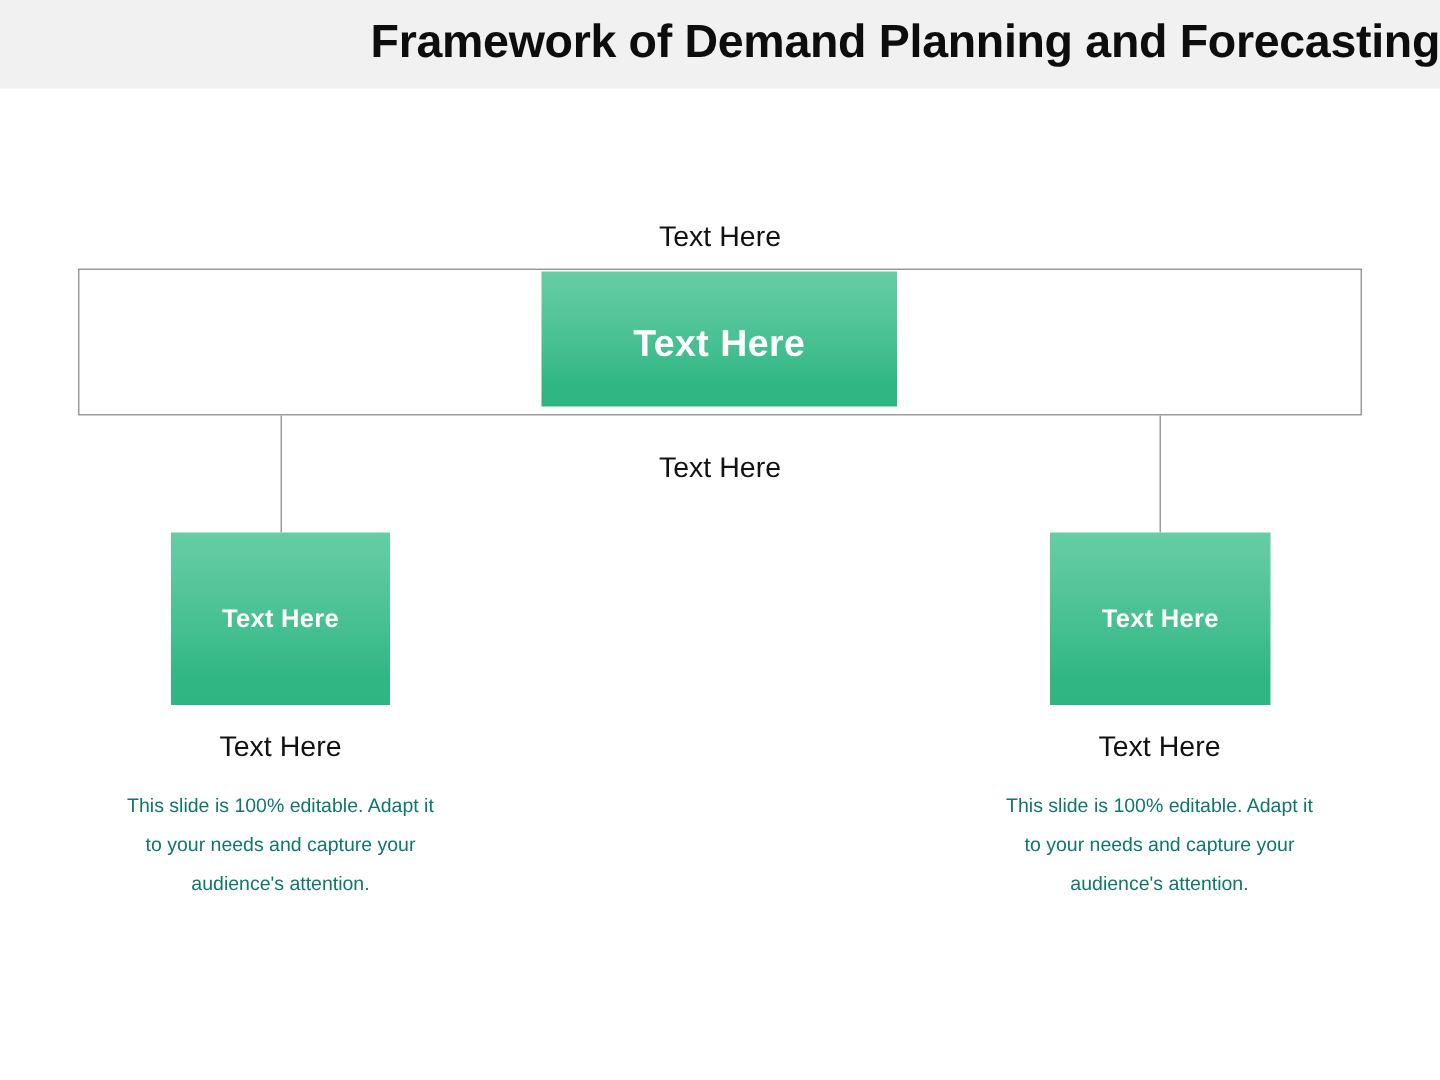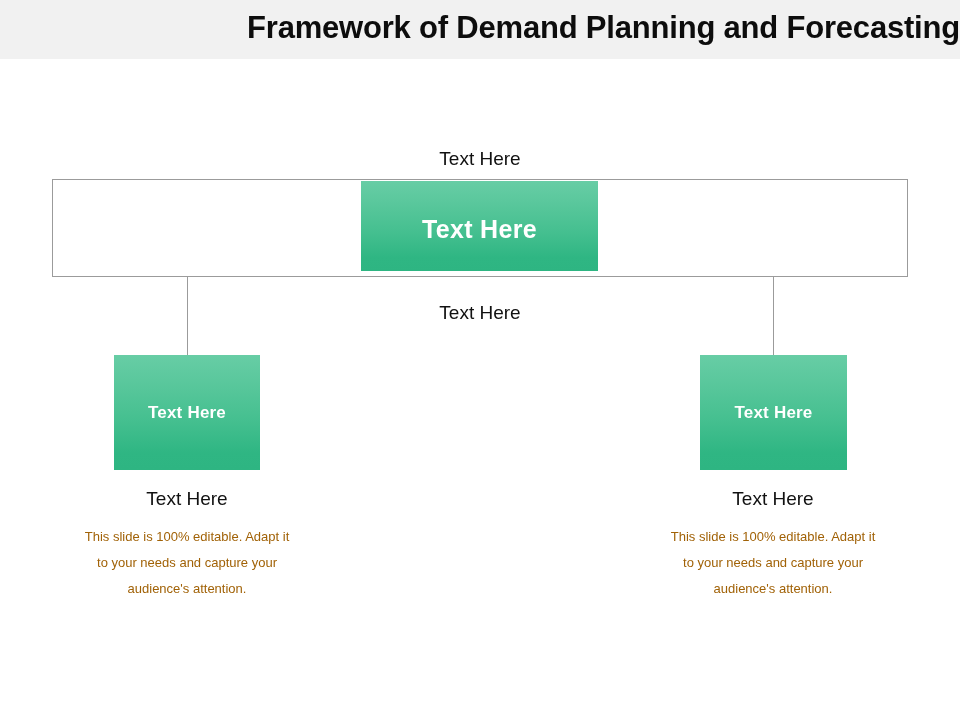--- a/index.html
+++ b/index.html
@@ -164,21 +164,21 @@
 
   .caption-title {
     font-size: 19px;
     color: #111111;
     font-family: "Liberation Sans", sans-serif;
     margin-bottom: 14px;
     white-space: nowrap;
   }
   .caption-body {
     font-size: 13px;
-    color: #a16207;
+    color: #0f766e;
     font-family: "Liberation Sans", sans-serif;
     line-height: 26px;
     padding: 0 32px;
   }
 </style>
 </head>
 <body>
 
 <div class="slide">
 

